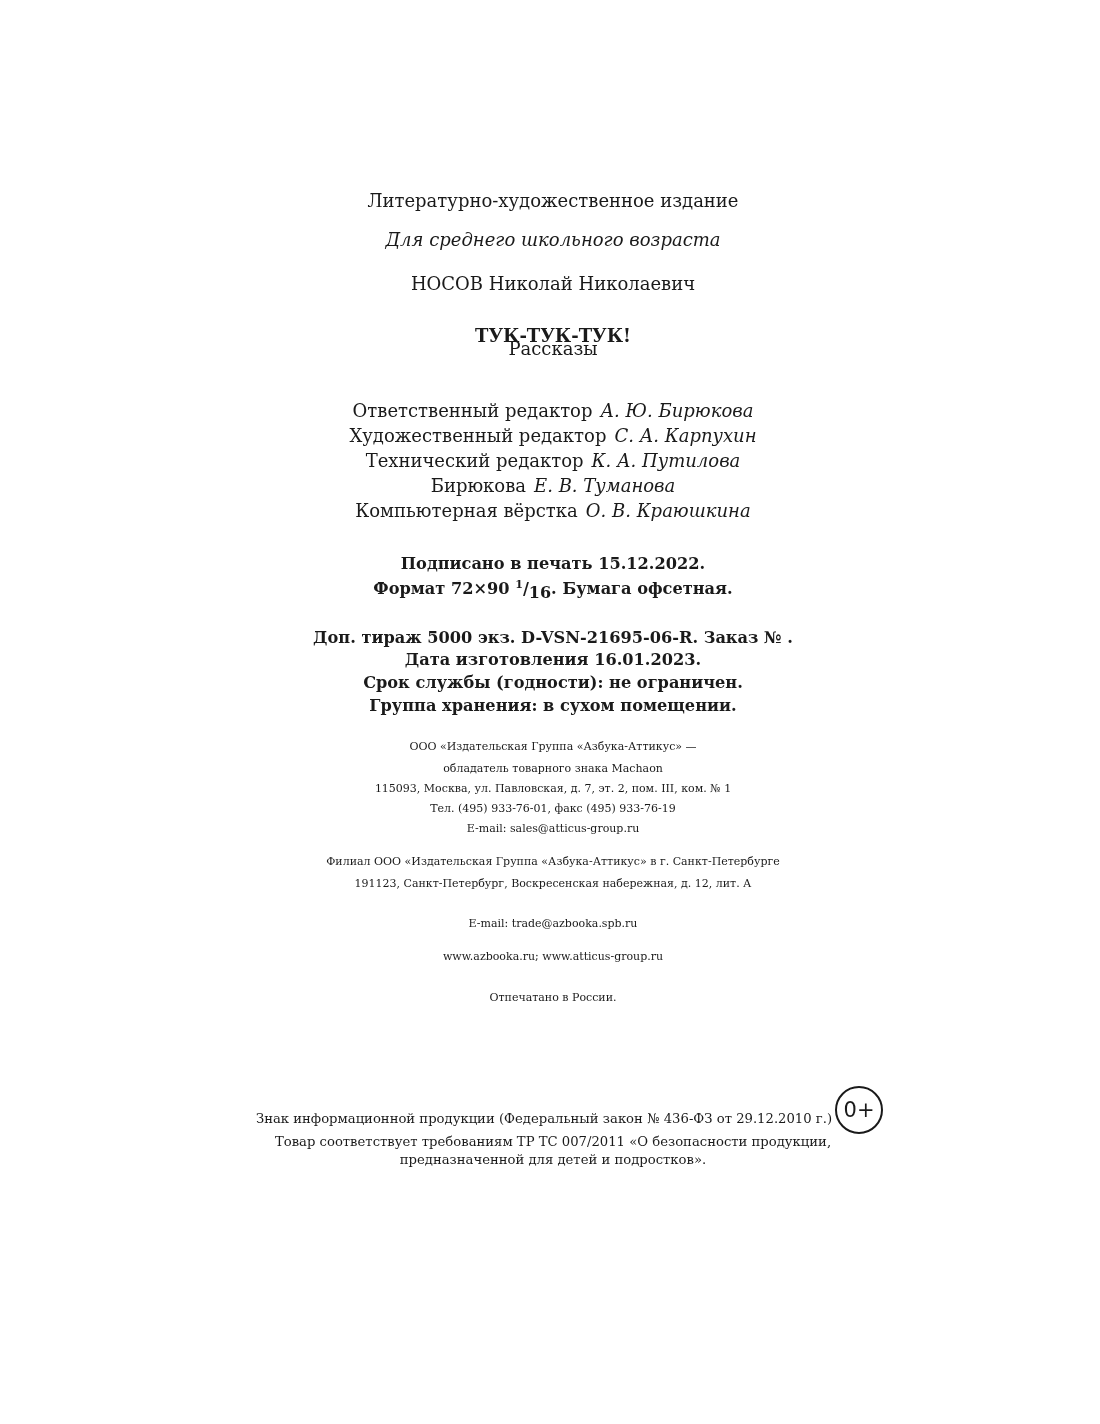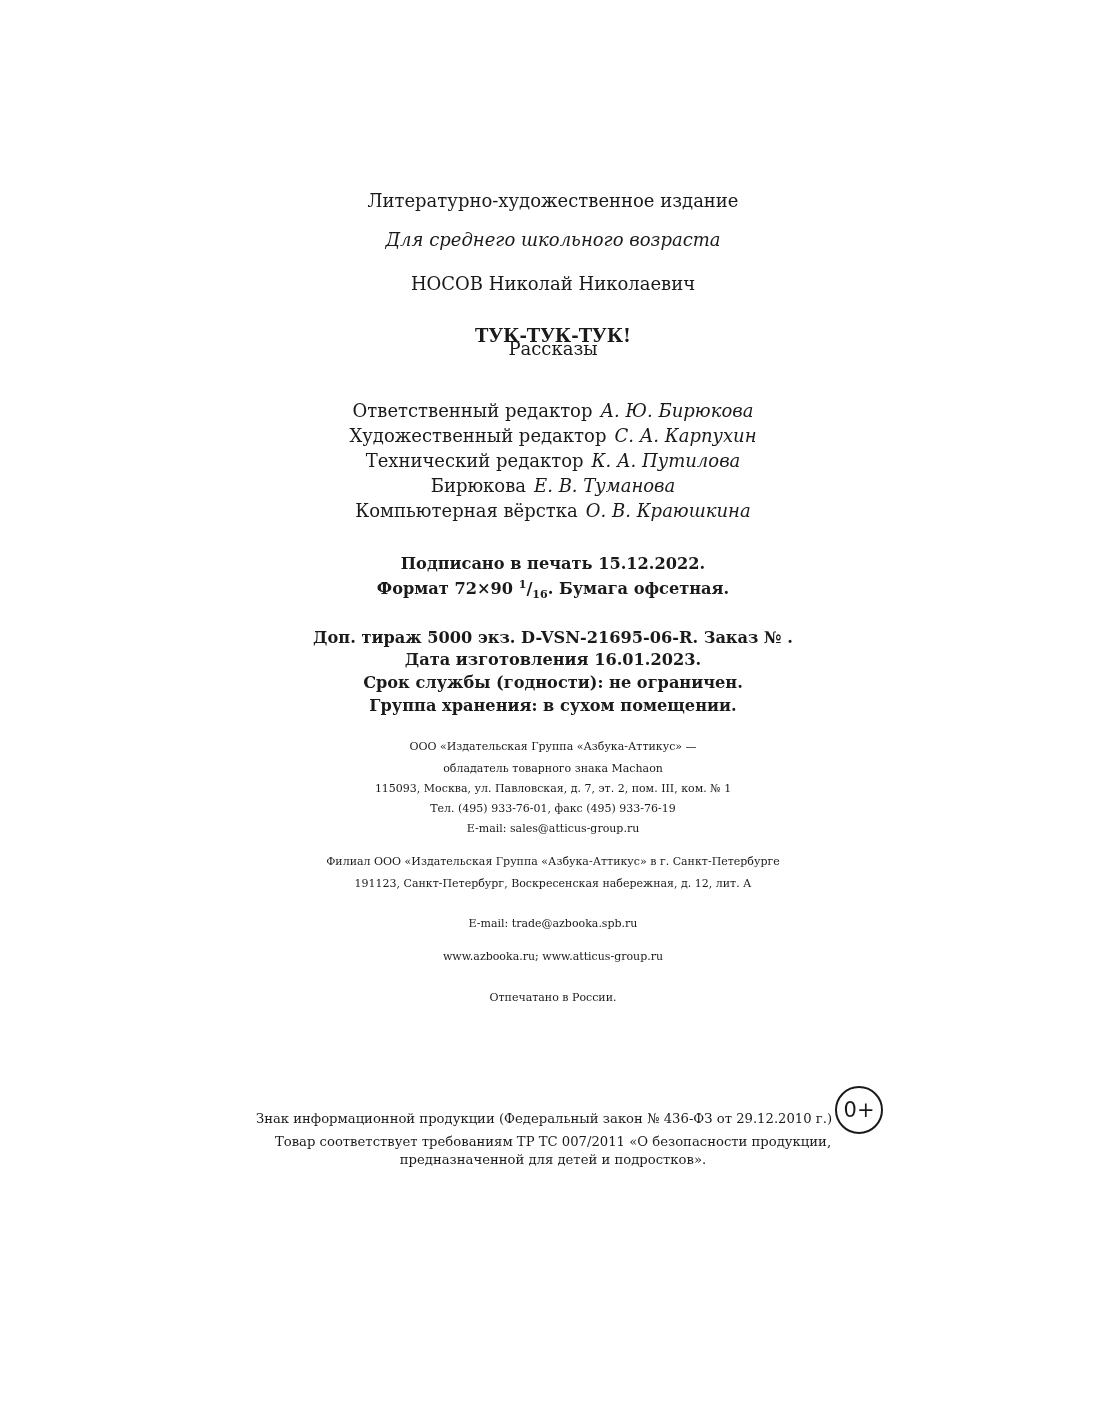--- a/index.html
+++ b/index.html
@@ -8,21 +8,21 @@
     .page { position: absolute; left: 3px; top: 0; width: 1100px; height: 1344px; }
     .line { position: absolute; left: 0; width: 1100px; text-align: center; white-space: nowrap; }
     .s19 { font-size: 18px; }
     .s17 { font-size: 16.2px; font-weight: bold; }
     .s15 { font-size: 11px; }
     .s13 { font-size: 13.2px; }
     .it { font-style: italic; }
     .bold { font-weight: bold; margin-top: 20px; }
     .role-it { font-style: italic; margin-left: 8px; }
     .frac-sup { vertical-align: 6px; font-size: 11px; }
-    .frac-sub { vertical-align: -4px; font-size: 11px; }
+    .frac-sub { vertical-align: -4px; font-size: 16px; }
     .age-badge { position: absolute; left: 832px; top: 1086px; width: 48px; height: 48px;
                  border: 2px solid #1a1a1a; border-radius: 50%; box-sizing: border-box;
                  display: flex; align-items: center; justify-content: center;
                  font-family: "DejaVu Sans", "Liberation Sans", sans-serif; font-size: 21px; }
   </style>
 </head>
 <body>
 
 <div class="page">
 

